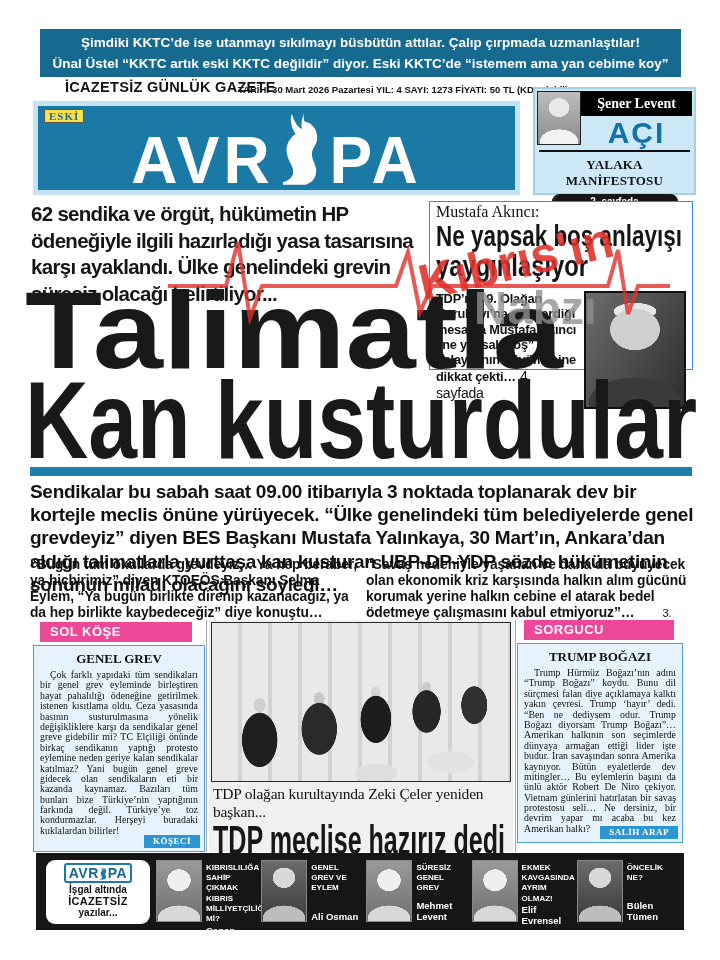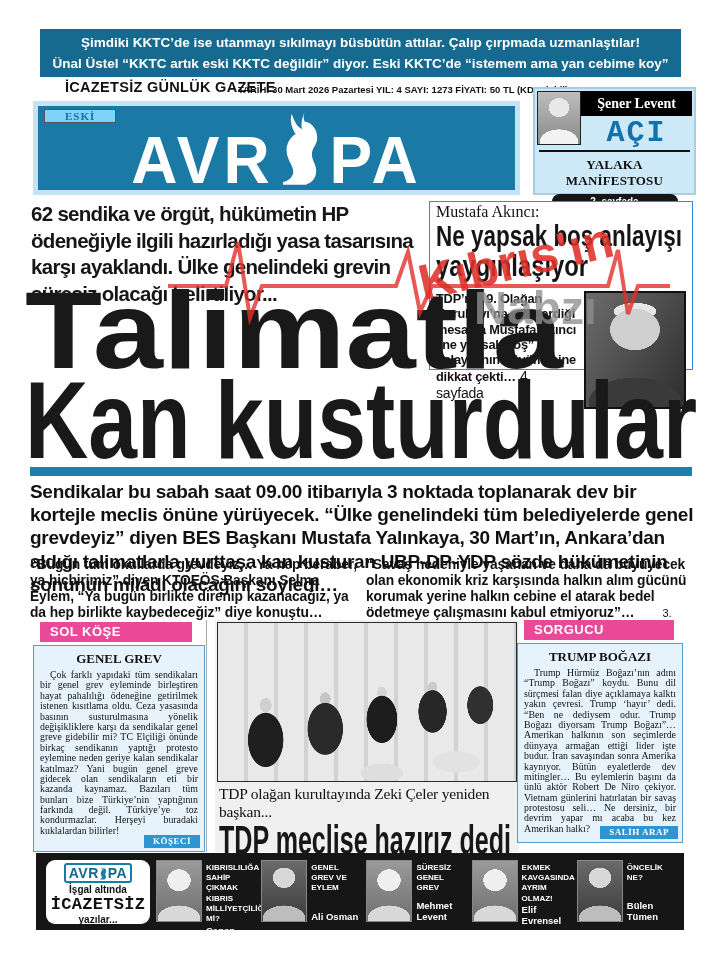--- a/index.html
+++ b/index.html
@@ -12,35 +12,35 @@
     background:#166a90; color:#fff; font-weight:bold; font-size:13.5px;
     text-align:center; line-height:1.55; padding-top:4px; }
 
   
   .tagline { position:absolute; left:33px; top:79px; font-size:14.5px; font-weight:bold; letter-spacing:.3px;margin-left:32px; }
   .dateline { position:absolute; left:238px; top:84px; font-size:9.5px; font-weight:bold; }
 
   .logo-wrap { position:absolute; left:33px; top:101px; width:487px; height:94px; background:#c4e4f5; padding:5px; }
   .logo-inner { position:relative; width:100%; height:100%; background:#1b79a6; display:flex; align-items:flex-end; justify-content:center; }
   .logo-text { color:#fff; font-weight:bold; font-size:64px; line-height:.92; letter-spacing:4px; transform:scaleY(1.03); }
-  .eski { position:absolute; left:6px; top:3px; background:#7dd3fc; border:1px solid #555; color:#19719e;
-    font-family:"Liberation Serif", serif; font-size:11px; font-weight:bold; padding:0 20px; letter-spacing:1px; }
+  .eski { position:absolute; left:6px; top:3px; background:#fde047; border:1px solid #555; color:#19719e;
+    font-family:"Liberation Serif", serif; font-size:11px; font-weight:bold; padding:0 4px; letter-spacing:1px; }
   .rabbit { margin:0 2px 4px; }
 
   
   .aci { position:absolute; left:533px; top:87px; width:163px; height:108px; background:#cde9f8; border:2px solid #a6cfe6; padding:2px; }
   .aci-row { display:flex; }
   .aci-photo { width:44px; height:54px; border:1px solid #222; flex:none;
     background: radial-gradient(ellipse 40% 30% at 50% 30%, #e8e8e8 0 60%, transparent 61%),
                radial-gradient(ellipse 75% 38% at 50% 95%, #f2f2f2 0 60%, transparent 61%),
                linear-gradient(#bdbdbd,#8a8a8a); }
   .aci-right { flex:1; }
   .aci-namebar { background:#000; color:#fff; font-family:"Liberation Serif", serif; font-weight:bold;
     font-size:14px; height:25px; line-height:25px; text-align:center; }
-  .aci-title { color:#1272aa; font-weight:bold; font-size:30px; text-align:center; letter-spacing:2px; line-height:1; margin-top:2px;font-family:Liberation Mono, monospace; }
+  .aci-title { color:#1272aa; font-weight:bold; font-size:30px; text-align:center; letter-spacing:2px; line-height:1; margin-top:2px; }
   .aci-div { border-top:2px solid #111; margin:2px 2px 0; }
   .aci-headline { font-family:"Liberation Serif", serif; font-weight:bold; font-size:13px; text-align:center; margin-top:5px; letter-spacing:.2px; }
   .aci-pill { margin:5px auto 0; width:126px; background:#161616; color:#fff; font-size:10px; font-weight:bold;
     text-align:center; border-radius:9px; padding:2px 0; }
 
   
   .kicker { position:absolute; left:31px; top:201px; width:404px; font-size:20.5px; font-weight:bold;
     line-height:1.3; letter-spacing:-.7px; color:#161616; }
   .mega { position:absolute; left:22px; }
   .mega text { font-family:"Liberation Sans", sans-serif; font-weight:bold; fill:#191919; }
@@ -72,21 +72,21 @@
   .vdiv { position:absolute; width:1px; background:#a9a9a9; top:620px; height:232px; }
   .colhead { position:absolute; background:#ec4899; color:#fff; font-weight:bold; font-size:13px;
     padding:2px 0 3px 10px; letter-spacing:.5px; }
   .colbox { position:absolute; background:#e7f3fc; border:1px solid #4da0d4; padding:3px 6px;
     font-family:"Liberation Serif", serif; overflow:hidden; }
   .colbox .ctitle { text-align:center; font-weight:bold; font-size:13px; margin:2px 0 3px; }
   .colbox .cbody { font-size:9.9px; line-height:1.05; text-align:justify; text-indent:10px; }
   .cbadge { position:absolute; right:4px; bottom:3px; background:#2d95d2; color:#fff; font-size:9px;
     font-weight:bold; padding:1px 9px 2px; letter-spacing:.5px; }
 
-  .center-col { position:absolute; left:209px; top:620px; width:304px; height:232px; background:#f0f0f0;margin-left:6px; }
+  .center-col { position:absolute; left:209px; top:620px; width:304px; height:232px; background:#f0f0f0; }
   .crowd { margin:2px 2px 0; height:160px; border:1px solid #2a2a2a;
     background:
       radial-gradient(30px 46px at 16% 74%, #1f1f1f 0 58%, transparent 60%),
       radial-gradient(10px 12px at 16% 52%, #d0d0d0 0 58%, transparent 60%),
       radial-gradient(30px 44px at 36% 67%, #2a2a2a 0 58%, transparent 60%),
       radial-gradient(9px 11px at 36% 48%, #c6c6c6 0 58%, transparent 60%),
       radial-gradient(26px 40px at 55% 61%, #1d1d1d 0 58%, transparent 60%),
       radial-gradient(8px 10px at 55% 44%, #d4d4d4 0 58%, transparent 60%),
       radial-gradient(24px 36px at 72% 56%, #272727 0 58%, transparent 60%),
       radial-gradient(8px 10px at 72% 41%, #cbcbcb 0 58%, transparent 60%),
@@ -100,21 +100,21 @@
   .tdp-pageref { text-align:right; font-family:"Liberation Serif", serif; font-size:9px; padding-right:8px; margin-top:-3px; }
   .center-rule { border-top:2.5px solid #222; margin-top:3px; }
 
   
   .strip { position:absolute; left:36px; top:853px; width:648px; height:77px; background:#161616;
     display:flex; align-items:center; gap:6px; padding:0 8px 0 10px; }
   .strip-logo { width:104px; height:64px; background:#fff; border-radius:9px; text-align:center; padding-top:3px; flex:none; }
   .mini-logo { display:inline-flex; align-items:center; border:2px solid #1a7aa8; color:#15688f;
     font-weight:bold; font-size:14px; padding:0 3px; border-radius:3px; line-height:1.15; letter-spacing:.5px; }
   .strip-l1 { font-size:10px; font-weight:bold; margin-top:1px; }
-  .strip-l2 { font-size:17px; font-weight:bold; letter-spacing:.3px;font-family:Liberation Mono, monospace; }
+  .strip-l2 { font-size:11px; font-weight:bold; letter-spacing:.3px; }
   .strip-l3 { font-size:10px; font-weight:bold; }
   .colmn { display:flex; gap:4px; flex:1; height:64px; min-width:0; }
   .portrait { width:46px; height:62px; border:1px solid #888; flex:none;
     background: radial-gradient(ellipse 42% 28% at 50% 28%, #d8d8d8 0 60%, transparent 61%),
                radial-gradient(ellipse 80% 36% at 50% 96%, #bdbdbd 0 60%, transparent 61%),
                linear-gradient(#6a6a6a,#3c3c3c); }
   .portrait.light { background: radial-gradient(ellipse 44% 30% at 50% 32%, #efefef 0 60%, transparent 61%),
                radial-gradient(ellipse 80% 36% at 50% 96%, #d8d8d8 0 60%, transparent 61%),
                linear-gradient(#9a9a9a,#6f6f6f); }
   .colmn .txt { flex:1; display:flex; flex-direction:column; justify-content:space-between; padding:3px 0 2px; min-width:0; }

